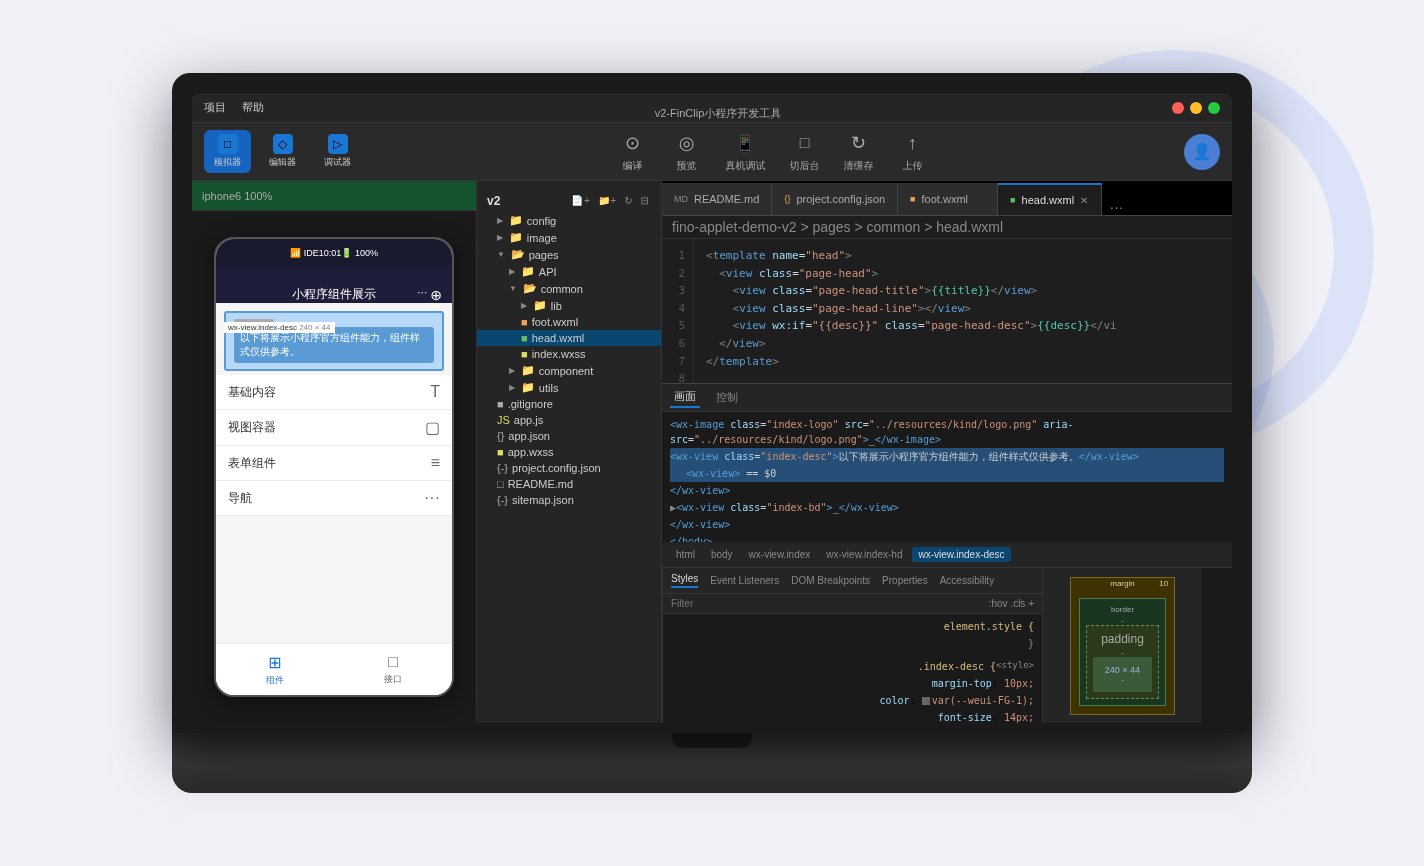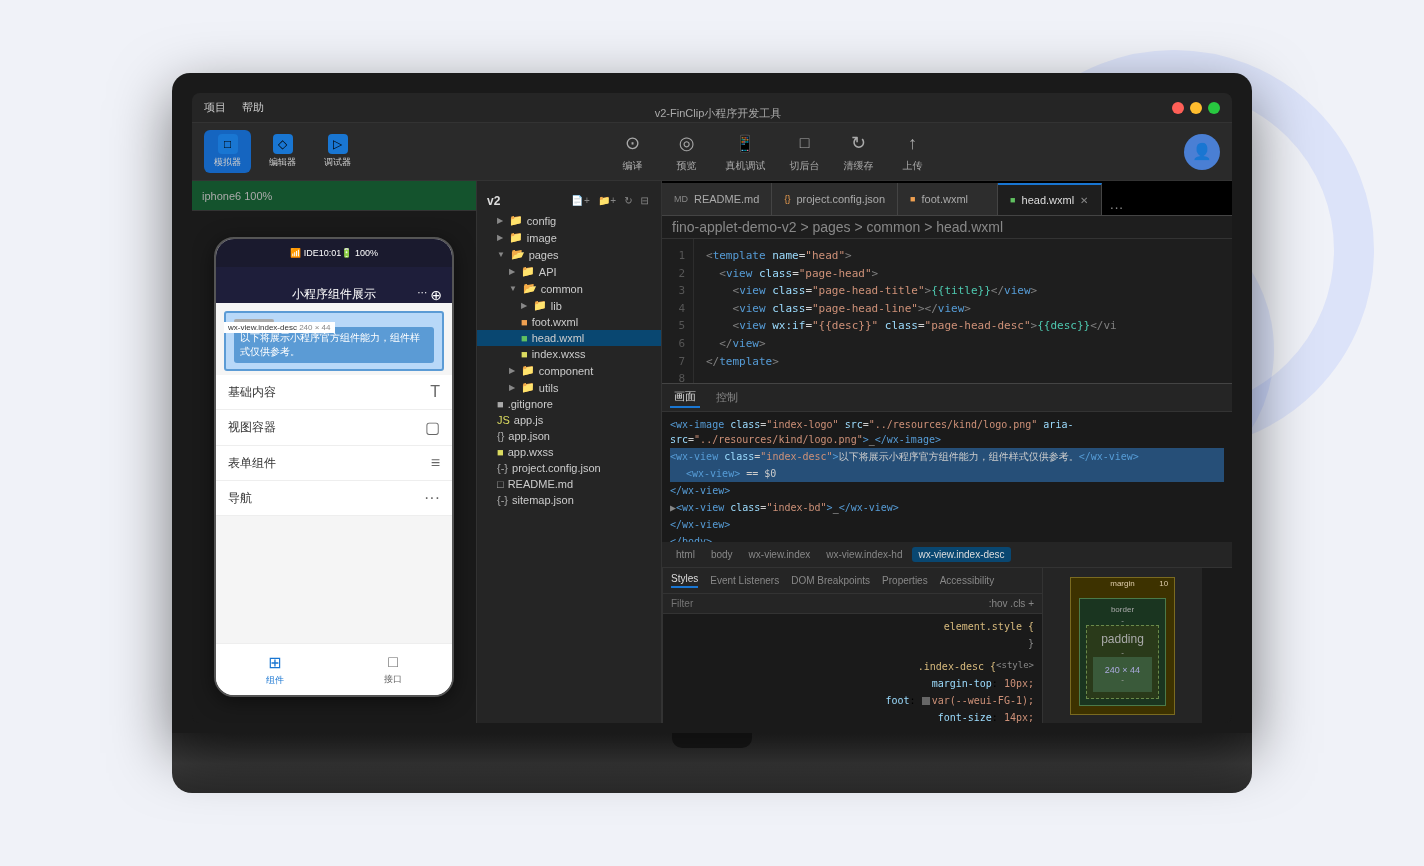--- a/index.html
+++ b/index.html
@@ -862,21 +862,21 @@
                   <div class="style-rule">
                     <div class="style-line"><span class="style-selector">element.style {</span></div>
                     <div class="style-line"><span style="color:#888;">}</span></div>
                   </div>
                   <div class="style-rule">
                     <div class="style-line">
                       <span class="style-selector">.index-desc {</span>
                       <span class="style-source">&lt;style&gt;</span>
                     </div>
                     <div class="style-line" style="padding-left:12px;"><span class="style-prop">margin-top</span>: <span class="style-val">10px;</span></div>
-                    <div class="style-line" style="padding-left:12px;"><span class="style-prop">foot</span>: <span style="display:inline-block;width:8px;height:8px;background:#666;vertical-align:middle;margin-right:2px;"></span><span class="style-val">var(--weui-FG-1);</span></div>
+                    <div class="style-line" style="padding-left:12px;"><span class="style-prop">color</span>: <span style="display:inline-block;width:8px;height:8px;background:#666;vertical-align:middle;margin-right:2px;"></span><span class="style-val">var(--weui-FG-1);</span></div>
                     <div class="style-line" style="padding-left:12px;"><span class="style-prop">font-size</span>: <span class="style-val">14px;</span></div>
 
                   </div>
 
                 </div>
               </div>
 
               <div class="box-model">
                 <div style="position:relative;">
                   <div style="background:#3d3200;border:1px solid #7a6a20;padding:8px;text-align:center;position:relative;">

